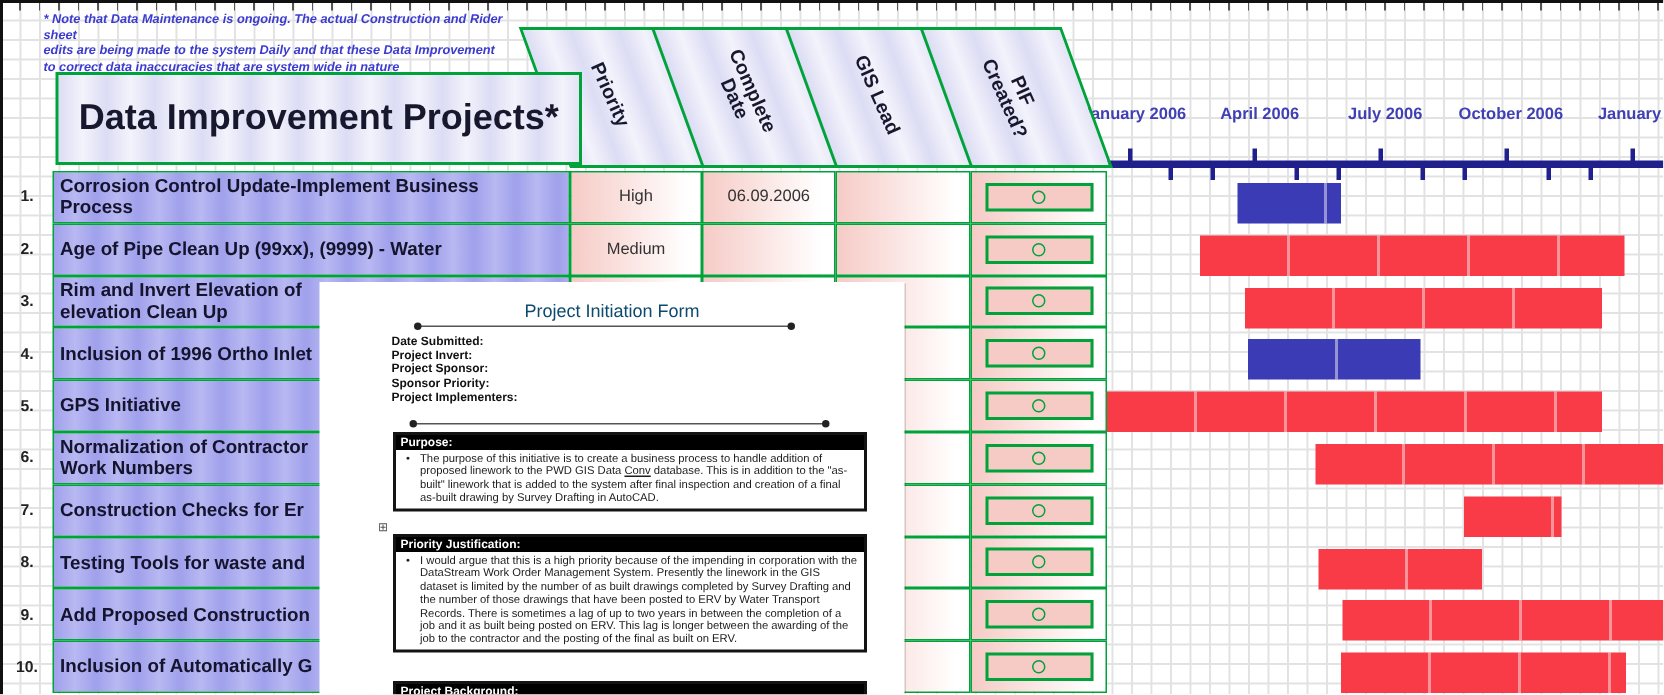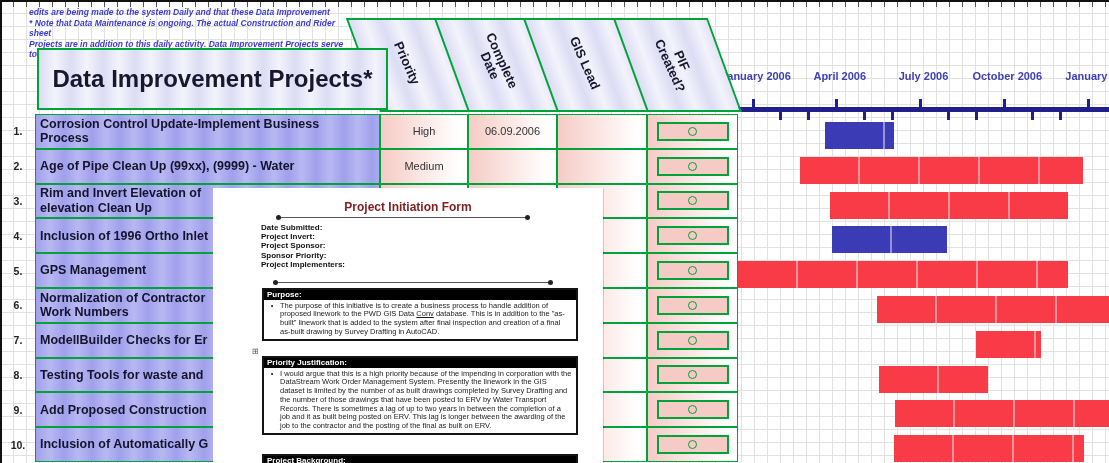--- a/index.html
+++ b/index.html
@@ -47,21 +47,21 @@
   .tick-down{position:absolute;top:112px;width:3px;height:8px;background:#20208c;z-index:1;}
   .month-label{position:absolute;top:70px;transform:translateX(-50%);white-space:nowrap;
     font-size:11px;font-weight:bold;color:#4040b4;z-index:1;}
   
   .bar{position:absolute;height:27px;z-index:1;
     background-image:repeating-linear-gradient(90deg,transparent 0 58px,rgba(255,255,255,.45) 58px 60px);}
   
   .pif-form{position:absolute;left:213px;top:188px;width:390px;height:300px;background:#fff;z-index:10;
     box-shadow:1px 1px 0 rgba(0,0,0,.15);}
   .pif-form .ftitle{position:absolute;top:12px;left:0;width:100%;text-align:center;
-    font-size:12px;font-weight:bold;color:#7f1d1d;}
+    font-size:12px;font-weight:normal;color:#0c4a6e;}
   .divline{position:absolute;height:1px;background:#555;}
   .divline::before,.divline::after{content:"";position:absolute;width:5px;height:5px;border-radius:50%;
     background:#222;top:-2px;}
   .divline::before{left:-2px;} .divline::after{right:-2px;}
   .ffields{position:absolute;left:48px;top:35px;font-size:8px;font-weight:bold;color:#111;line-height:9.2px;}
   .fbox{position:absolute;left:49px;width:316px;border:2px solid #141414;background:#fff;box-sizing:border-box;}
   .fbox-h{background:#000;color:#fff;font-size:8px;font-weight:bold;line-height:9.5px;padding:0 3px;}
   .fbox-b{display:flex;font-size:7.5px;line-height:8.8px;color:#1c1c1c;padding:2px 4px 2px 0;}
   .fbox-b .bullet{flex:0 0 16px;text-align:center;}
   .fbox-b .btxt{flex:1;}
@@ -71,23 +71,22 @@
 </head>
 <body>
 
 <div id="canvas">
   <div class="grid"></div>
   <div class="frame-top"></div>
   <div class="ruler-ticks"></div>
   <div class="frame-left"></div>
 
   <div class="note">
+    <div>* Note that Data Maintenance is ongoing. The actual Construction and Rider sheet</div>
     <div>edits are being made to the system Daily and that these Data Improvement</div>
-    <div>* Note that Data Maintenance is ongoing. The actual Construction and Rider sheet</div>
-    <div>Projects are in addition to this daily activity.  Data Improvement Projects serve</div>
     <div>to correct data inaccuracies that are system wide in nature</div>
   </div>
 
   <div class="title-box">Data Improvement Projects*</div>
 
   <div class="colhead" style="left:380px;width:88px;"></div>
   <div class="colhead" style="left:468px;width:89px;"></div>
   <div class="colhead" style="left:557px;width:90px;"></div>
   <div class="colhead" style="left:647px;width:91px;"></div>
   <div class="colhead-label" style="left:407px;top:63px;">Priority</div>
@@ -167,21 +166,21 @@
       <div class="cell cell-pink" style="left: 380px; width: 88px; top: 218.4px; height: 34.8px;"></div>
       <div class="cell cell-pink" style="left: 468px; width: 89px; top: 218.4px; height: 34.8px;"></div>
       <div class="cell cell-pink" style="left: 557px; width: 90px; top: 218.4px; height: 34.8px;"></div>
       <div class="cell cell-pink" style="left: 647px; width: 91px; top: 218.4px; height: 34.8px;">
         <div class="pif-widget">
           <div class="pif-dot"></div>
         </div>
       </div>
       <div class="rownum" style="top: 253.2px; height: 34.8px;">5.</div>
       <div class="cell cell-name" style="left: 35px; width: 345px; top: 253.2px; height: 34.8px;">
-        <span>GPS Management</span>
+        <span>GPS Initiative</span>
       </div>
       <div class="cell cell-pink" style="left: 380px; width: 88px; top: 253.2px; height: 34.8px;"></div>
       <div class="cell cell-pink" style="left: 468px; width: 89px; top: 253.2px; height: 34.8px;"></div>
       <div class="cell cell-pink" style="left: 557px; width: 90px; top: 253.2px; height: 34.8px;"></div>
       <div class="cell cell-pink" style="left: 647px; width: 91px; top: 253.2px; height: 34.8px;">
         <div class="pif-widget">
           <div class="pif-dot"></div>
         </div>
       </div>
       <div class="rownum" style="top: 288px; height: 34.8px;">6.</div>
@@ -192,21 +191,21 @@
       <div class="cell cell-pink" style="left: 380px; width: 88px; top: 288px; height: 34.8px;"></div>
       <div class="cell cell-pink" style="left: 468px; width: 89px; top: 288px; height: 34.8px;"></div>
       <div class="cell cell-pink" style="left: 557px; width: 90px; top: 288px; height: 34.8px;"></div>
       <div class="cell cell-pink" style="left: 647px; width: 91px; top: 288px; height: 34.8px;">
         <div class="pif-widget">
           <div class="pif-dot"></div>
         </div>
       </div>
       <div class="rownum" style="top: 322.8px; height: 34.8px;">7.</div>
       <div class="cell cell-name" style="left: 35px; width: 345px; top: 322.8px; height: 34.8px;">
-        <span>ModellBuilder Checks for Er</span>
+        <span>Construction Checks for Er</span>
       </div>
       <div class="cell cell-pink" style="left: 380px; width: 88px; top: 322.8px; height: 34.8px;"></div>
       <div class="cell cell-pink" style="left: 468px; width: 89px; top: 322.8px; height: 34.8px;"></div>
       <div class="cell cell-pink" style="left: 557px; width: 90px; top: 322.8px; height: 34.8px;"></div>
       <div class="cell cell-pink" style="left: 647px; width: 91px; top: 322.8px; height: 34.8px;">
         <div class="pif-widget">
           <div class="pif-dot"></div>
         </div>
       </div>
       <div class="rownum" style="top: 357.6px; height: 34.8px;">8.</div>

